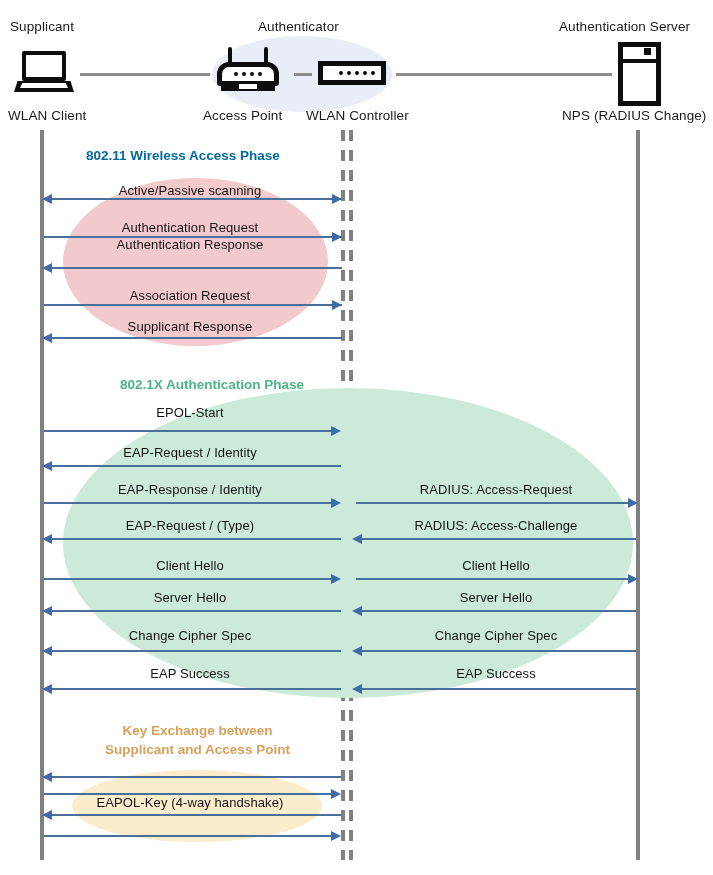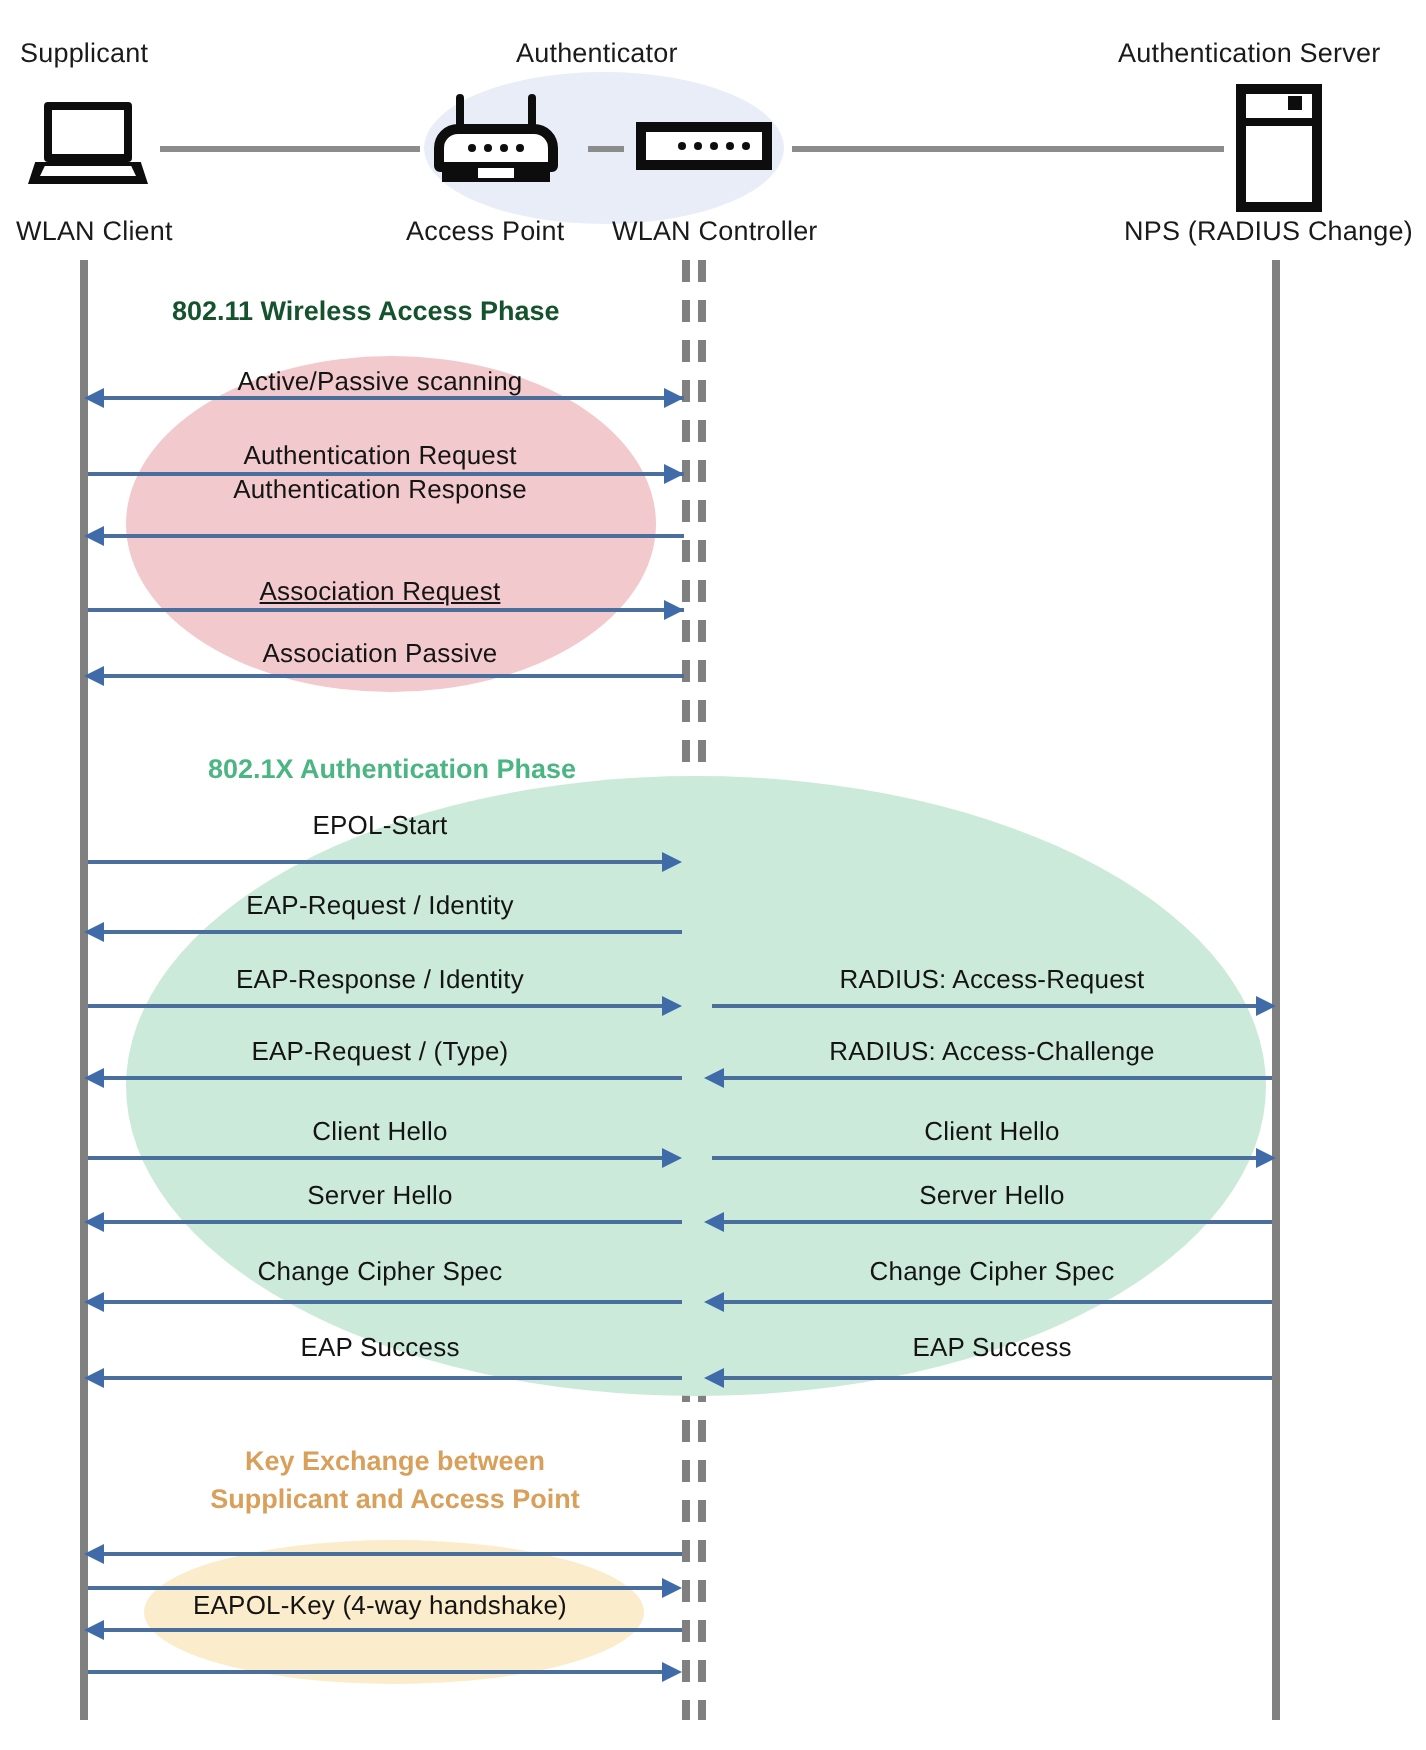--- a/index.html
+++ b/index.html
@@ -224,44 +224,44 @@
   <div class="lifeline-dashed" style="left:341px;top:130px;height:730px;"></div>
   <div class="lifeline-dashed" style="left:349px;top:130px;height:730px;"></div>
   <div class="lifeline" style="left:636px;top:130px;height:730px;"></div>
 
   <div class="phase-blob" style="left:63px;top:178px;width:265px;height:168px;background:#f2c9cc;"></div>
 
   <div class="phase-blob" style="left:63px;top:388px;width:570px;height:310px;background:#cbeada;"></div>
 
   <div class="phase-blob" style="left:72px;top:770px;width:250px;height:72px;background:#fbeccb;"></div>
 
-  <div class="phase-title" style="left:86px;top:146px;color:#14532d;">802.11 Wireless Access Phase</div>
+  <div class="phase-title" style="left:86px;top:146px;color:#0369a1;">802.11 Wireless Access Phase</div>
 
   <div class="msg-label" style="left:44px;top:183px;width:292px;">Active/Passive scanning</div>
   <div class="msg-line" style="left:44px;top:198px;width:298px;"></div>
   <div class="msg-head left" style="left:42px;top:194px;"></div>
   <div class="msg-head right" style="left:332px;top:194px;"></div>
 
   <div class="msg-label" style="left:44px;top:220px;width:292px;">Authentication Request</div>
   <div class="msg-line" style="left:44px;top:236px;width:298px;"></div>
   <div class="msg-head right" style="left:332px;top:232px;"></div>
 
   <div class="msg-label" style="left:44px;top:237px;width:292px;">Authentication Response</div>
   <div class="msg-line" style="left:44px;top:267px;width:298px;"></div>
   <div class="msg-head left" style="left:42px;top:263px;"></div>
 
-  <div class="msg-label" style="left:44px;top:288px;width:292px;text-decoration:underline;">Association Request</div>
+  <div class="msg-label" style="left:44px;top:288px;width:292px;">Association Request</div>
   <div class="msg-line" style="left:44px;top:304px;width:298px;"></div>
   <div class="msg-head right" style="left:332px;top:300px;"></div>
 
-  <div class="msg-label" style="left:44px;top:319px;width:292px;">Association Passive</div>
+  <div class="msg-label" style="left:44px;top:319px;width:292px;">Supplicant Response</div>
   <div class="msg-line" style="left:44px;top:337px;width:298px;"></div>
   <div class="msg-head left" style="left:42px;top:333px;"></div>
 
-  <div class="phase-title" style="left:104px;top:375px;color:#4bb583;">802.1X Authentication Phase</div>
+  <div class="phase-title" style="left:120px;top:375px;color:#4bb583;">802.1X Authentication Phase</div>
 
   <div class="msg-label" style="left:44px;top:405px;width:292px;">EPOL-Start</div>
   <div class="msg-line" style="left:44px;top:430px;width:290px;"></div>
   <div class="msg-head right" style="left:331px;top:426px;"></div>
 
   <div class="msg-label" style="left:44px;top:445px;width:292px;">EAP-Request / Identity</div>
   <div class="msg-line" style="left:44px;top:465px;width:297px;"></div>
   <div class="msg-head left" style="left:42px;top:461px;"></div>
 
   <div class="msg-label" style="left:44px;top:482px;width:292px;">EAP-Response / Identity</div>

